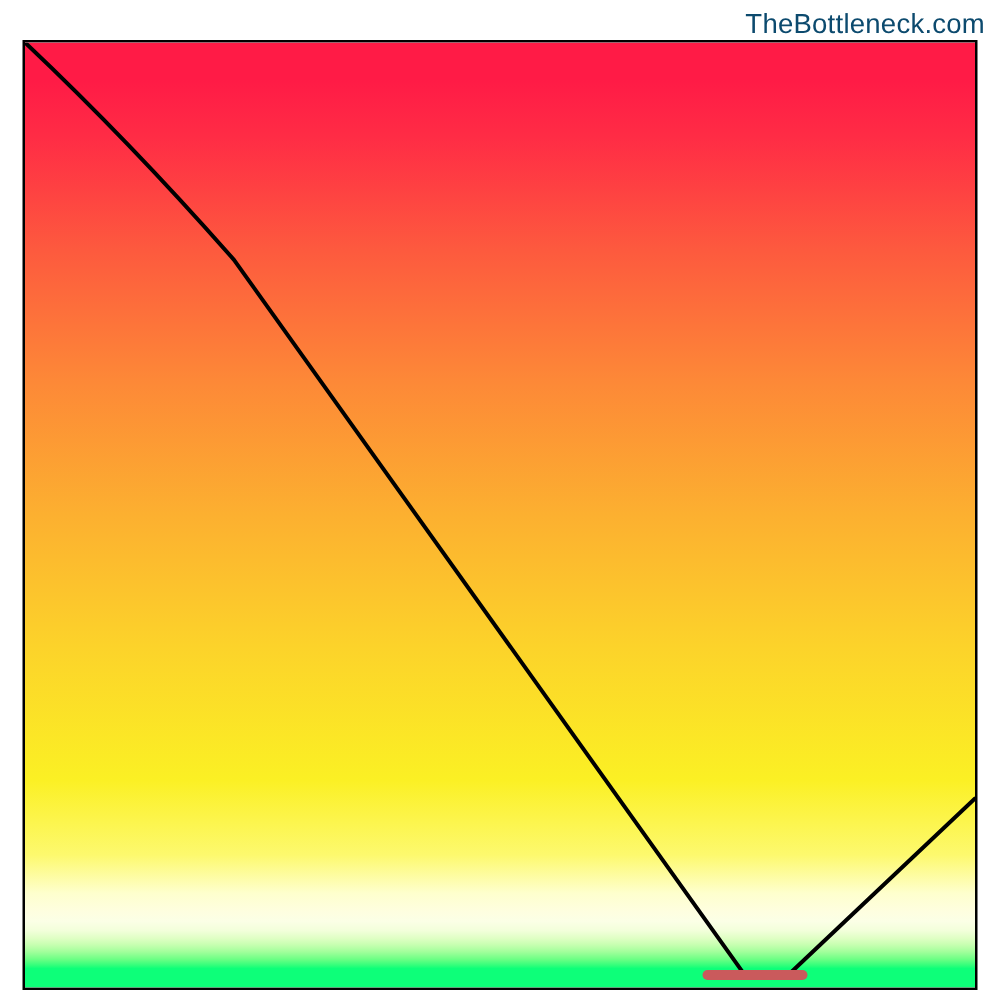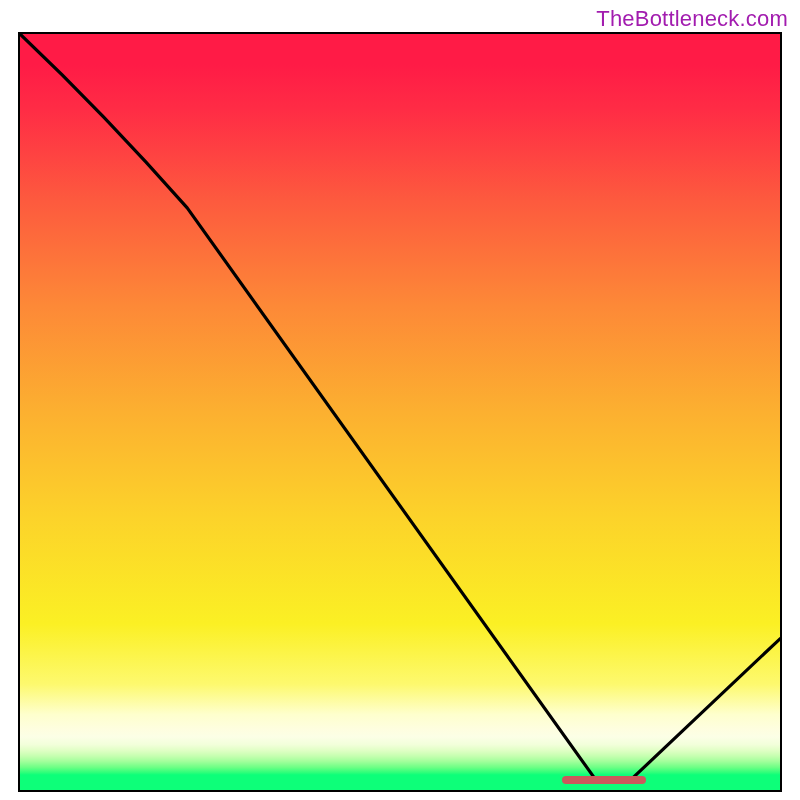--- a/index.html
+++ b/index.html
@@ -10,21 +10,21 @@
     font-family: Arial, sans-serif;
     overflow: hidden;
     position: relative;
   }
   .attribution {
     position: absolute;
     top: 6px;
     right: 12px;
     font-size: 22px;
     font-weight: 500;
-    color: #a21caf;
+    color: #0c4a6e;
     letter-spacing: 0.2px;
   }
   .plot {
     position: absolute;
     left: 18px;
     top: 32px;
     width: 764px;
     height: 760px;
     border: 2px solid #000;
     overflow: hidden;

